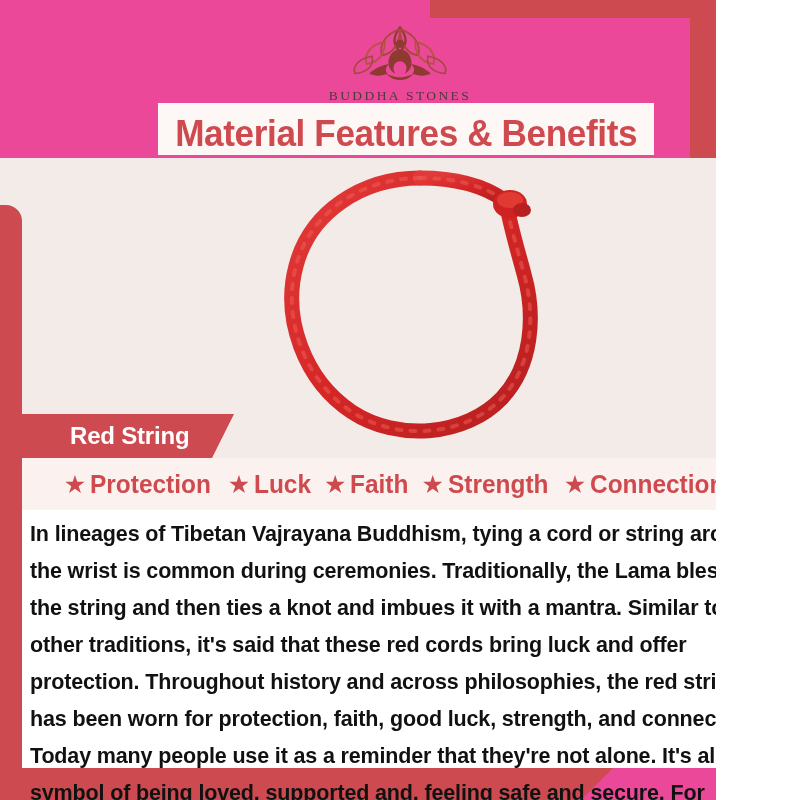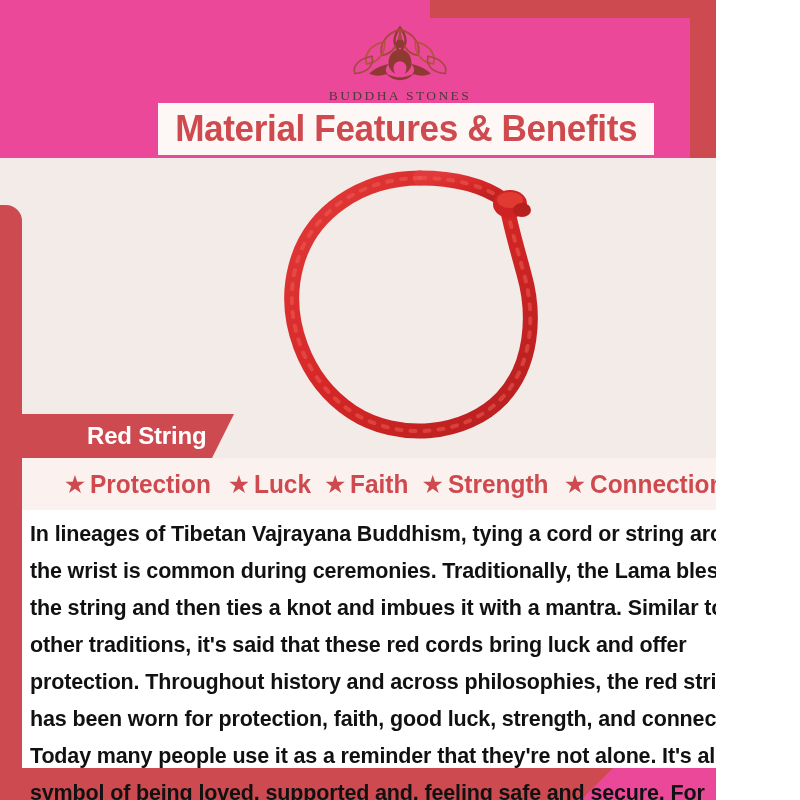--- a/index.html
+++ b/index.html
@@ -87,21 +87,21 @@
 
   
   .title-box {
     position: absolute;
     left: 158px;
     top: 103px;
     width: 496px;
     height: 52px;
     background: #fdf8f6;
     display: flex;
-    align-items: center;
+    align-items: flex-end;
     justify-content: center;
     z-index: 6;
   }
   .title-text {
     font-size: 37px;
     font-weight: bold;
     color: #cf4a4f;
     letter-spacing: -0.4px;
     transform: scaleX(0.95);
     white-space: nowrap;
@@ -132,21 +132,21 @@
     width: 212px;
     height: 44px;
     background: #cc4a50;
     -webkit-clip-path: polygon(0 0, 100% 0, calc(100% - 22px) 100%, 0 100%);
     clip-path: polygon(0 0, 100% 0, calc(100% - 22px) 100%, 0 100%);
     display: flex;
     align-items: center;
     z-index: 7;
   }
   .ribbon-text {
-    margin-left: 65px;
+    margin-left: 48px;
     font-size: 24px;
     font-weight: bold;
     color: #ffffff;
     letter-spacing: -0.2px;
   }
 
   
   .features {
     position: absolute;
     left: 22px;

